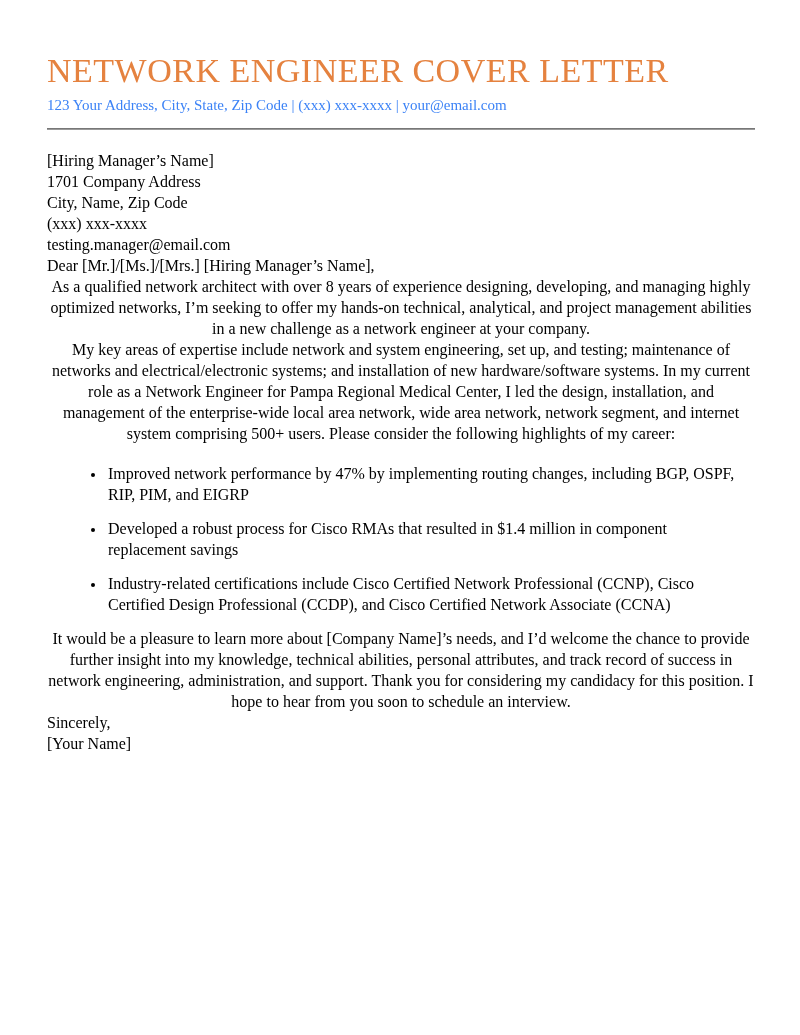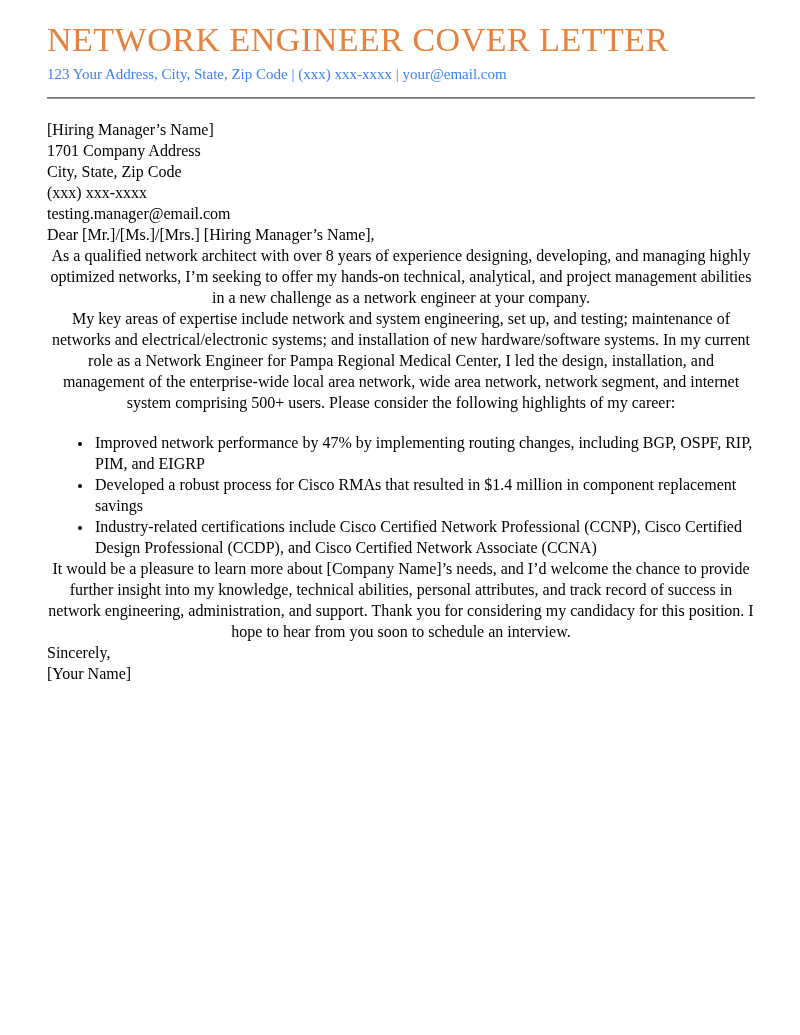--- a/index.html
+++ b/index.html
@@ -12,21 +12,21 @@
     height: 1035px;
     font-family: "Liberation Serif", "DejaVu Serif", serif;
     color: #000000;
     -webkit-font-smoothing: antialiased;
     overflow: hidden;
   }
   .page {
     box-sizing: border-box;
     width: 800px;
     height: 1035px;
-    padding: 20px 45px 0 47px;
+    padding: 51px 45px 0 47px;
   }
 
   
   .letter-title {
     margin: 0;
     font-size: 34px;
     font-weight: 400;
     line-height: 1.2;
     letter-spacing: 0.5px;
     white-space: nowrap;
@@ -51,21 +51,21 @@
   .letter-body p { margin: 0; }
   .date-line   { margin-top: 15px; }
   .recipient-block { margin-top: 20px; }
   .salutation  { margin-top: 20px; }
   .para        { margin-top: 20px; text-align: center; }
   ul.highlights {
     margin: 19px 0 0 0;
     padding-left: 46px;
   }
   ul.highlights li {
-    margin: 0;
+    margin: 13px;
     padding-left: 2px;
   }
   ul.highlights li::marker { font-size: 13px; }
   .signoff     { margin-top: 20px; }
   .signature   { margin-top: 41px; }
 </style>
 </head>
 <body>
 
 <div class="page">
@@ -75,21 +75,21 @@
     <p class="contact-line">123 Your Address, City, State, Zip Code | (xxx) xxx-xxxx | your@email.com</p>
     <div class="header-rule"></div>
   </header>
 
   <main class="letter-body">
 
 
     <div class="recipient-block">
       <p>[Hiring Manager’s Name]</p>
       <p>1701 Company Address</p>
-      <p>City, State, Zip Code</p>
+      <p>City, Name, Zip Code</p>
       <p>(xxx) xxx-xxxx</p>
       <p>testing.manager@email.com</p>
     </div>
 
     <p class="salutation">Dear [Mr.]/[Ms.]/[Mrs.] [Hiring Manager’s Name],</p>
 
     <p class="para">As a qualified network architect with over 8 years of experience designing, developing, and managing highly optimized networks, I’m seeking to offer my hands-on technical, analytical, and project management abilities in a new challenge as a network engineer at your company.</p>
 
     <p class="para">My key areas of expertise include network and system engineering, set up, and testing; maintenance of networks and electrical/electronic systems; and installation of new hardware/software systems. In my current role as a Network Engineer for Pampa Regional Medical Center, I led the design, installation, and management of the enterprise-wide local area network, wide area network, network segment, and internet system comprising 500+ users. Please consider the following highlights of my career:</p>
 

